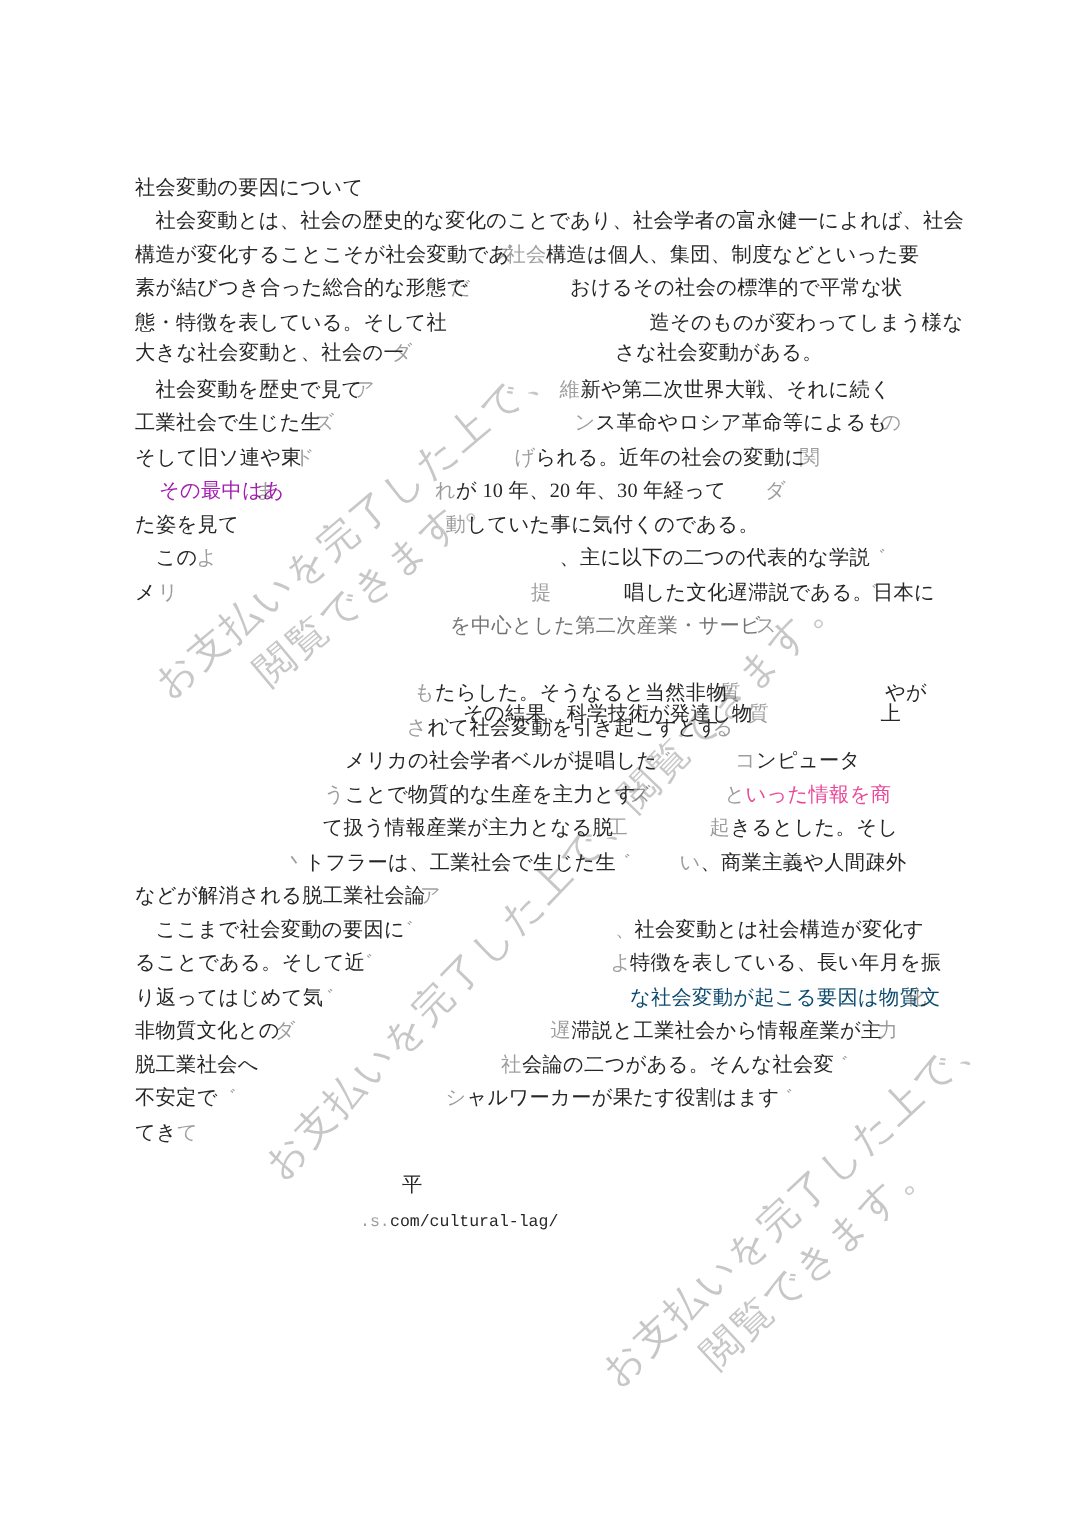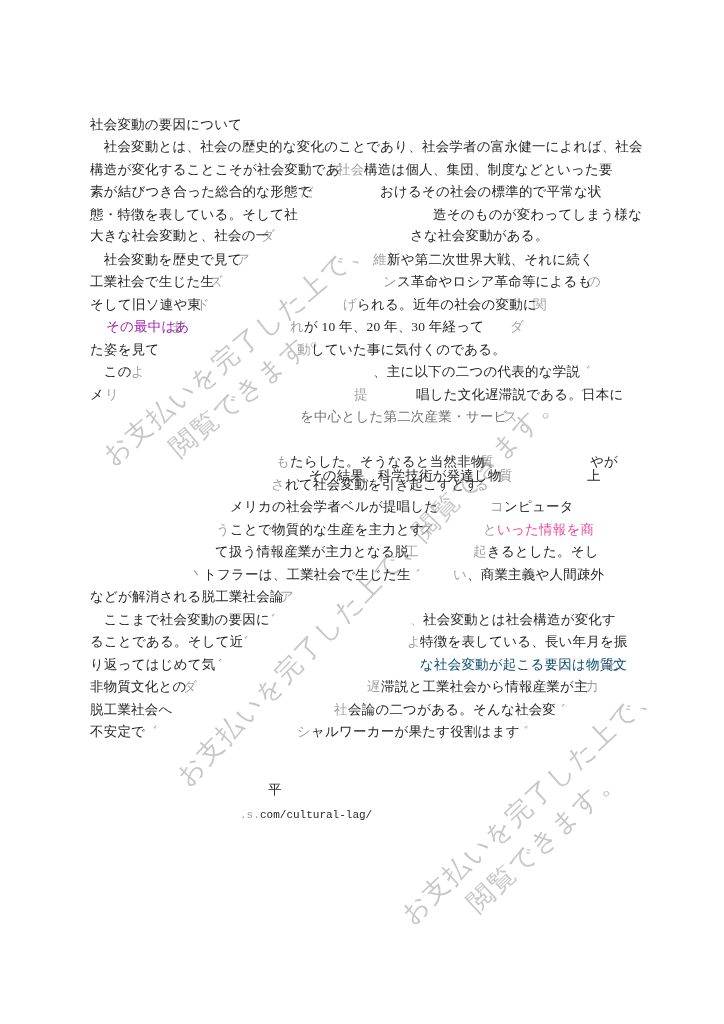--- a/index.html
+++ b/index.html
@@ -213,20 +213,24 @@
         <span class="seg" style="left: 258px; color: rgb(38, 38, 38);">会論の二つがある。そんな社会変</span>
         <span class="seg faint" style="left: 462px; color: rgb(38, 38, 38);">゛</span>
       </div>
       <div class="line" style="top: 722px;">
         <span class="seg" style="left: 0px; color: rgb(38, 38, 38);">不安定で</span>
         <span class="seg faint" style="left: 54px; color: rgb(38, 38, 38);">゛</span>
         <span class="seg faint" style="left: 207px; color: rgb(38, 38, 38);">シ</span>
         <span class="seg" style="left: 221px; color: rgb(38, 38, 38);">ャルワーカーが果たす役割はます</span>
         <span class="seg faint" style="left: 425px; color: rgb(38, 38, 38);">゛</span>
       </div>
+      <div class="line" style="top: 745px;">
+        <span class="seg" style="left: 0px; color: rgb(38, 38, 38);">てき</span>
+        <span class="seg faint" style="left: 28px; color: rgb(38, 38, 38);">て</span>
+      </div>
       <div class="line" style="top: 780px;">
         <span class="seg" style="left: 178px; color: rgb(38, 38, 38);">平</span>
       </div>
       <div class="line" style="top: 806px;">
         <span class="seg faint mono" style="left: 150px; color: rgb(38, 38, 38);">.s.</span>
         <span class="seg mono" style="left: 170px; color: rgb(38, 38, 38);">com/cultural-lag/</span>
       </div>
     </div>
 </div>
 

